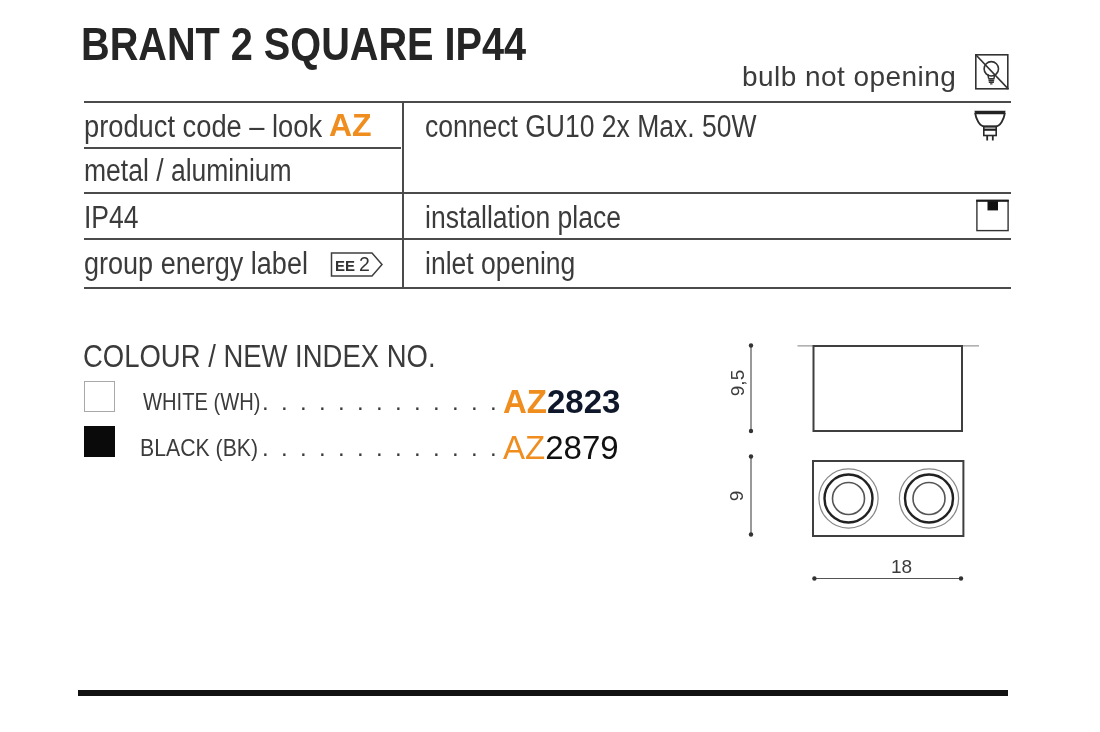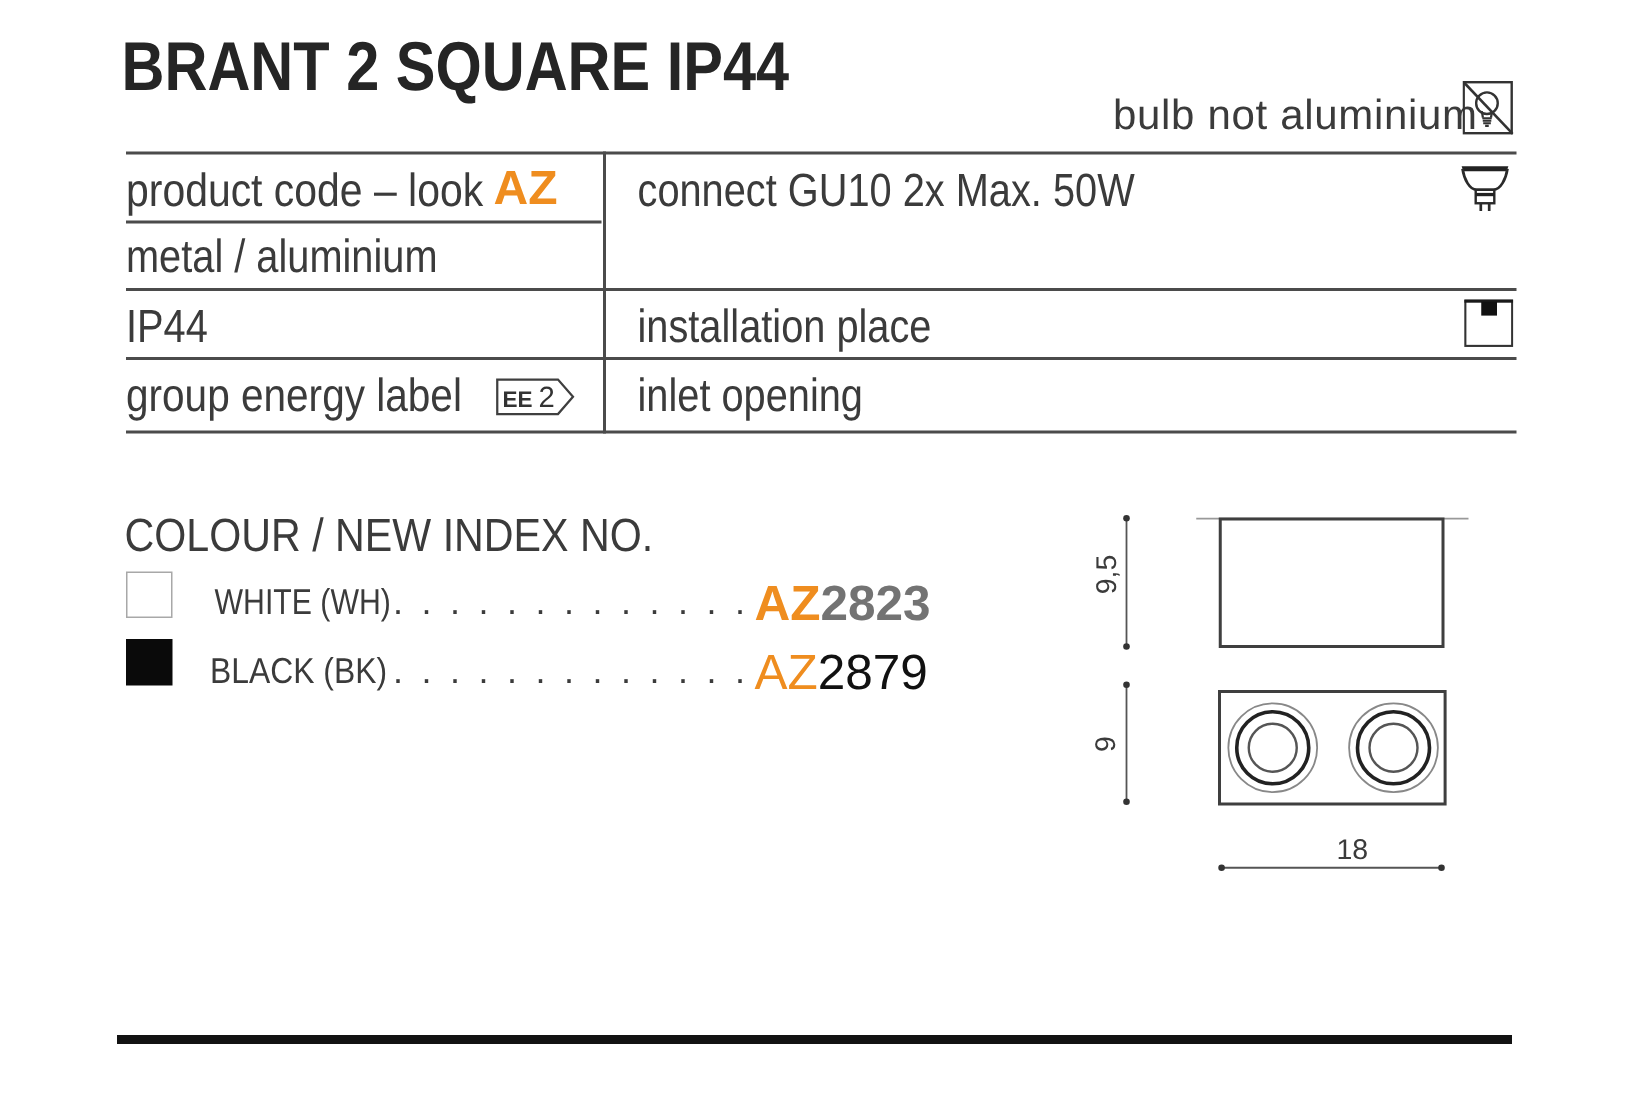--- a/index.html
+++ b/index.html
@@ -11,21 +11,21 @@
        white-space:nowrap;transform:scaleX(0.855);transform-origin:0 0;}
   .orange{color:#ef8d1f;font-weight:bold;}
 </style>
 </head>
 <body>
 
 <div class="abs" style="left:81px;top:21px;font-size:46px;font-weight:bold;
      color:#252525;line-height:1;white-space:nowrap;transform:scaleX(0.862);transform-origin:0 0;">BRANT 2 SQUARE IP44</div>
 
 <div class="abs" style="left:742px;top:63px;font-size:28px;color:#3b3b3b;
-     letter-spacing:0.45px;line-height:1;white-space:nowrap;">bulb not aluminium</div>
+     letter-spacing:0.45px;line-height:1;white-space:nowrap;">bulb not opening</div>
 
 <svg class="abs" style="left:975px;top:54px;" width="34" height="36" viewBox="0 0 34 36">
   <rect x="0.8" y="0.8" width="32" height="34" fill="none" stroke="#333" stroke-width="1.6"></rect>
   <line x1="1" y1="1" x2="33.5" y2="35.2" stroke="#333" stroke-width="1.7"></line>
   <circle cx="16.3" cy="14.8" r="7.2" fill="none" stroke="#333" stroke-width="1.6"></circle>
   <path d="M12.9,20.2 L13.6,24.4 M19.7,20.2 L19.0,24.4" fill="none" stroke="#333" stroke-width="1.5"></path>
   <path d="M13.2,24.8 L19.5,24.8 M13.5,26.5 L19.2,26.5 M13.8,28.2 L18.9,28.2 M15.1,29.9 L17.5,29.9" stroke="#333" stroke-width="1.4"></path>
 </svg>
 
 <div class="hl" style="left:84px;top:101px;width:927px;"></div>
@@ -64,21 +64,21 @@
   <rect x="0.9" y="1.4" width="31.2" height="30.2" fill="#fff" stroke="#333" stroke-width="1.4"></rect>
   <rect x="0.3" y="0.8" width="32.4" height="2.0" fill="#1a1a1a"></rect>
   <rect x="11.5" y="2.2" width="10.5" height="9.2" fill="#111"></rect>
 </svg>
 
 <div class="txt" style="left:83px;top:340.5px;transform:scaleX(0.886);">COLOUR / NEW INDEX NO.</div>
 
 <div class="abs" style="left:84px;top:381px;width:29px;height:29px;background:#fff;border:1px solid #a8a8a8;"></div>
 <div class="abs" style="left:142.5px;top:390.3px;font-size:24px;color:#3b3b3b;line-height:1;white-space:nowrap;transform:scaleX(0.84);transform-origin:0 0;">WHITE (WH)</div>
 <div class="abs" style="left:262px;top:390.3px;font-size:24px;color:#3b3b3b;letter-spacing:12.33px;line-height:1;white-space:nowrap;">.............</div>
-<div class="abs" style="left:503px;top:385px;font-size:33px;font-weight:bold;line-height:1;white-space:nowrap;"><span style="color:#ef8d1f;">AZ</span><span style="color:#737373;">2823</span></div>
+<div class="abs" style="left:503px;top:385px;font-size:33px;font-weight:bold;line-height:1;white-space:nowrap;"><span style="color:#ef8d1f;">AZ</span><span style="color:#0f172a;">2823</span></div>
 
 <div class="abs" style="left:84px;top:426px;width:31px;height:31px;background:#0a0a0a;"></div>
 <div class="abs" style="left:139.5px;top:436.3px;font-size:24px;color:#3b3b3b;line-height:1;white-space:nowrap;transform:scaleX(0.885);transform-origin:0 0;">BLACK (BK)</div>
 <div class="abs" style="left:262px;top:436.3px;font-size:24px;color:#3b3b3b;letter-spacing:12.33px;line-height:1;white-space:nowrap;">.............</div>
 <div class="abs" style="left:503px;top:430.5px;font-size:33px;font-weight:normal;line-height:1;white-space:nowrap;"><span style="color:#ef8d1f;">AZ</span><span style="color:#111;">2879</span></div>
 
 <svg class="abs" style="left:720px;top:330px;" width="300" height="260" viewBox="0 0 300 260">
 
   <line x1="77.5" y1="15.8" x2="259" y2="15.8" stroke="#999" stroke-width="1.2"></line>
 

